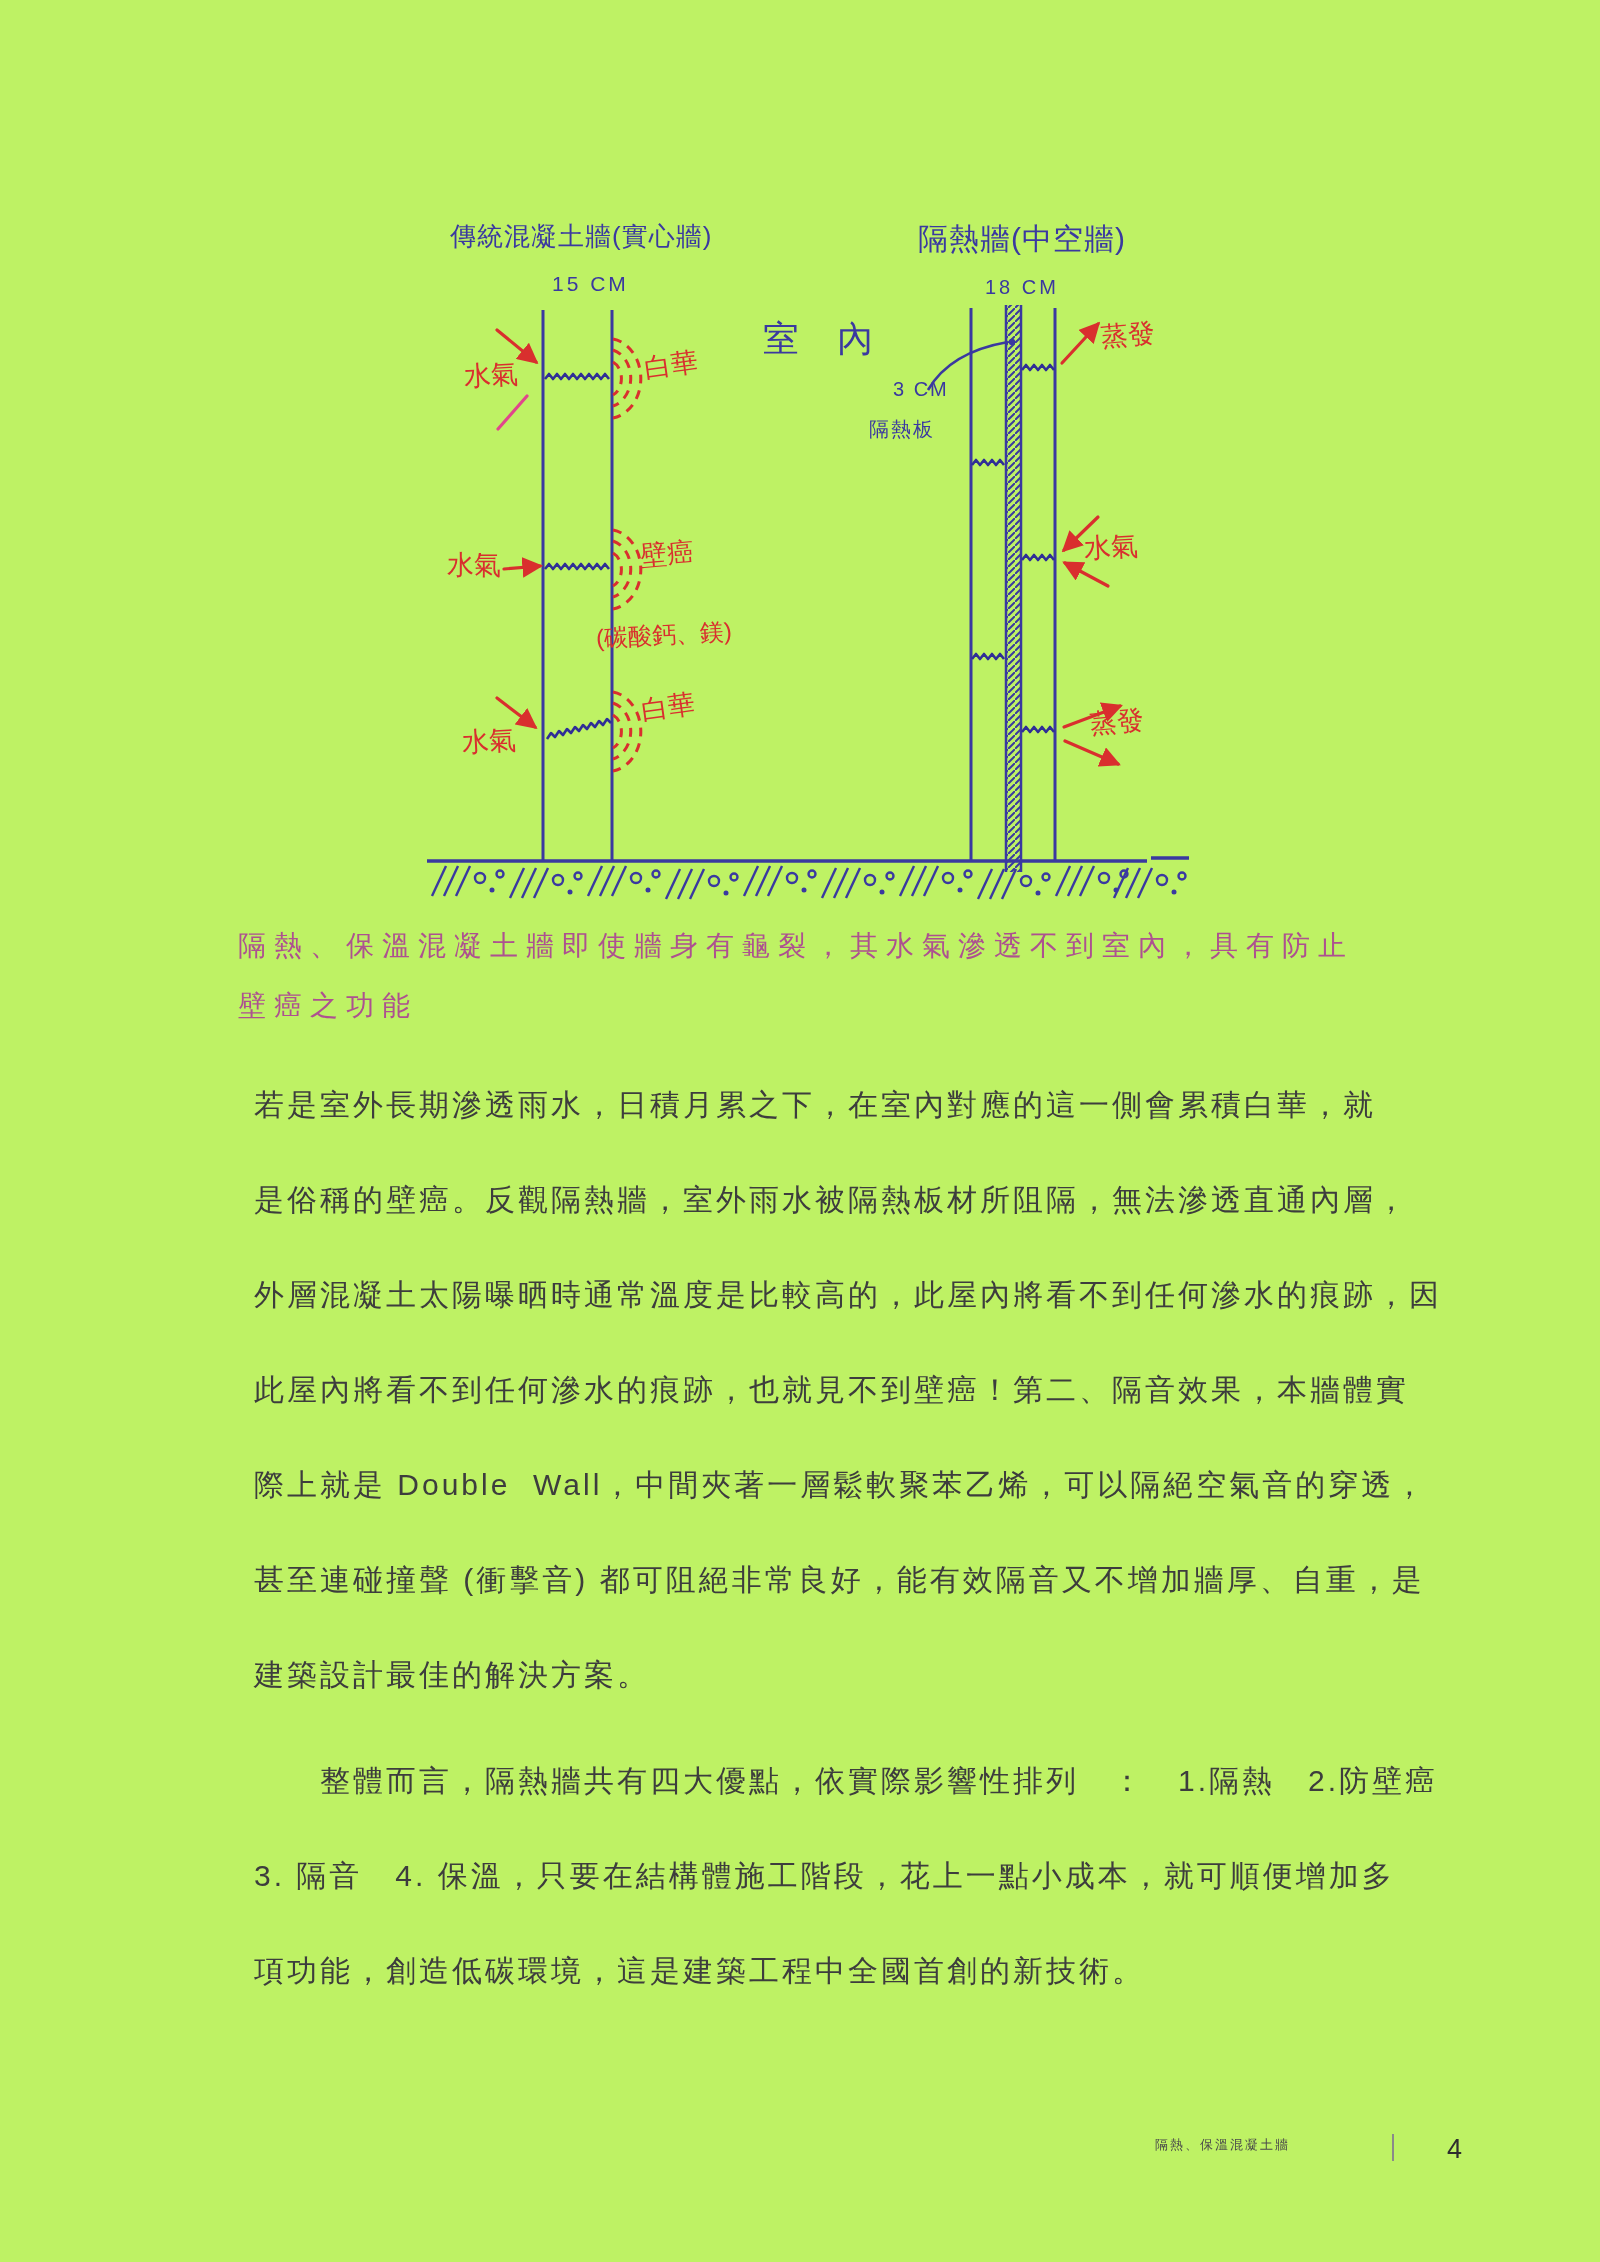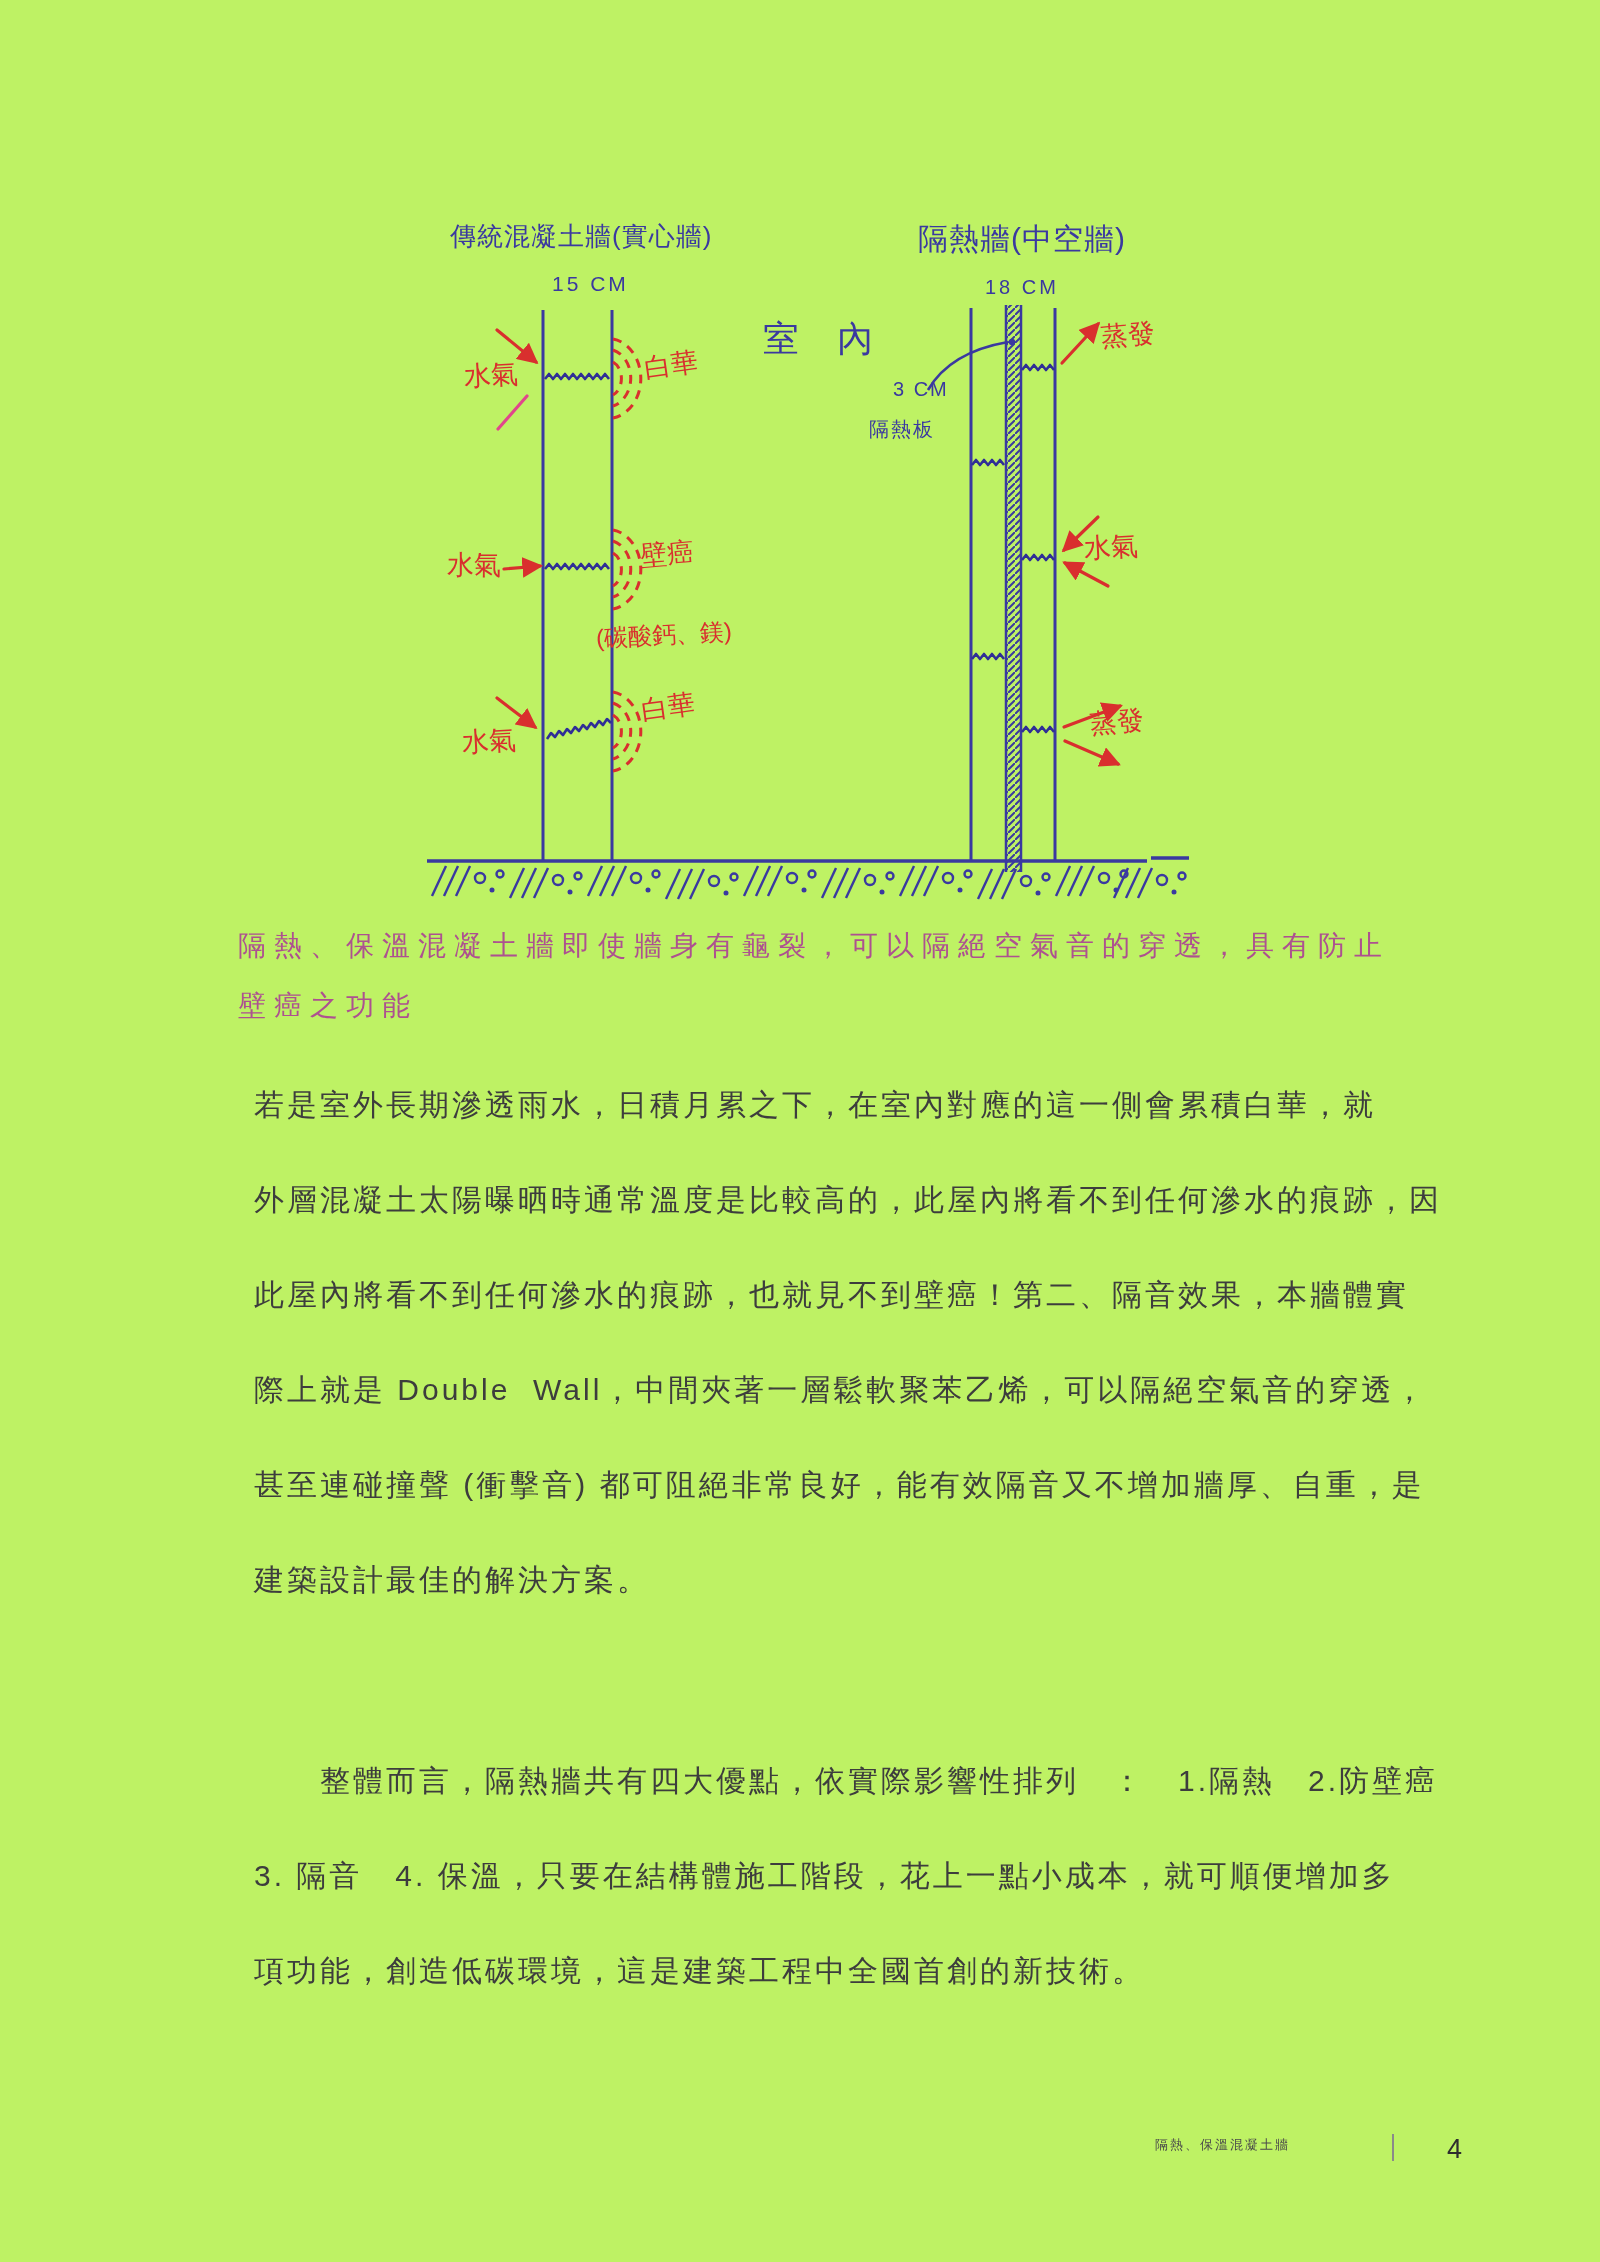--- a/index.html
+++ b/index.html
@@ -168,26 +168,27 @@
   <div class="hand red" style="left:447px; top:550px; font-size:27px;">水氣</div>
   <div class="hand red t-m5" style="left:640px; top:539px; font-size:27px;">壁癌</div>
   <div class="hand red t-m3" style="left:596px; top:621px; font-size:24px;">(碳酸鈣、鎂)</div>
   <div class="hand red t-m3" style="left:462px; top:726px; font-size:27px;">水氣</div>
   <div class="hand red t-m8" style="left:641px; top:692px; font-size:27px;">白華</div>
   <div class="hand red t-m5" style="left:1101px; top:320px; font-size:27px;">蒸發</div>
   <div class="hand red t-m3" style="left:1084px; top:532px; font-size:27px;">水氣</div>
   <div class="hand red t-m5" style="left:1090px; top:707px; font-size:27px;">蒸發</div>
 
   <div class="caption-block">
-    <div class="cap-line">隔熱、保溫混凝土牆即使牆身有龜裂，可以隔絕空氣音的穿透，具有防止</div>
+    <div class="cap-line">隔熱、保溫混凝土牆即使牆身有龜裂，其水氣滲透不到室內，具有防止</div>
     <div class="cap-line">壁癌之功能</div>
   </div>
 
   <div class="body-par p1">
     <div class="line">若是室外長期滲透雨水，日積月累之下，在室內對應的這一側會累積白華，就</div>
+    <div class="line">是俗稱的壁癌。反觀隔熱牆，室外雨水被隔熱板材所阻隔，無法滲透直通內層，</div>
     <div class="line">外層混凝土太陽曝晒時通常溫度是比較高的，此屋內將看不到任何滲水的痕跡，因</div>
     <div class="line">此屋內將看不到任何滲水的痕跡，也就見不到壁癌！第二、隔音效果，本牆體實</div>
     <div class="line">際上就是 Double  Wall，中間夾著一層鬆軟聚苯乙烯，可以隔絕空氣音的穿透，</div>
     <div class="line">甚至連碰撞聲 (衝擊音) 都可阻絕非常良好，能有效隔音又不增加牆厚、自重，是</div>
     <div class="line">建築設計最佳的解決方案。</div>
   </div>
 
   <div class="body-par p2">
     <div class="line">　　整體而言，隔熱牆共有四大優點，依實際影響性排列　：　1.隔熱　2.防壁癌</div>
     <div class="line">3. 隔音　4. 保溫，只要在結構體施工階段，花上一點小成本，就可順便增加多</div>

